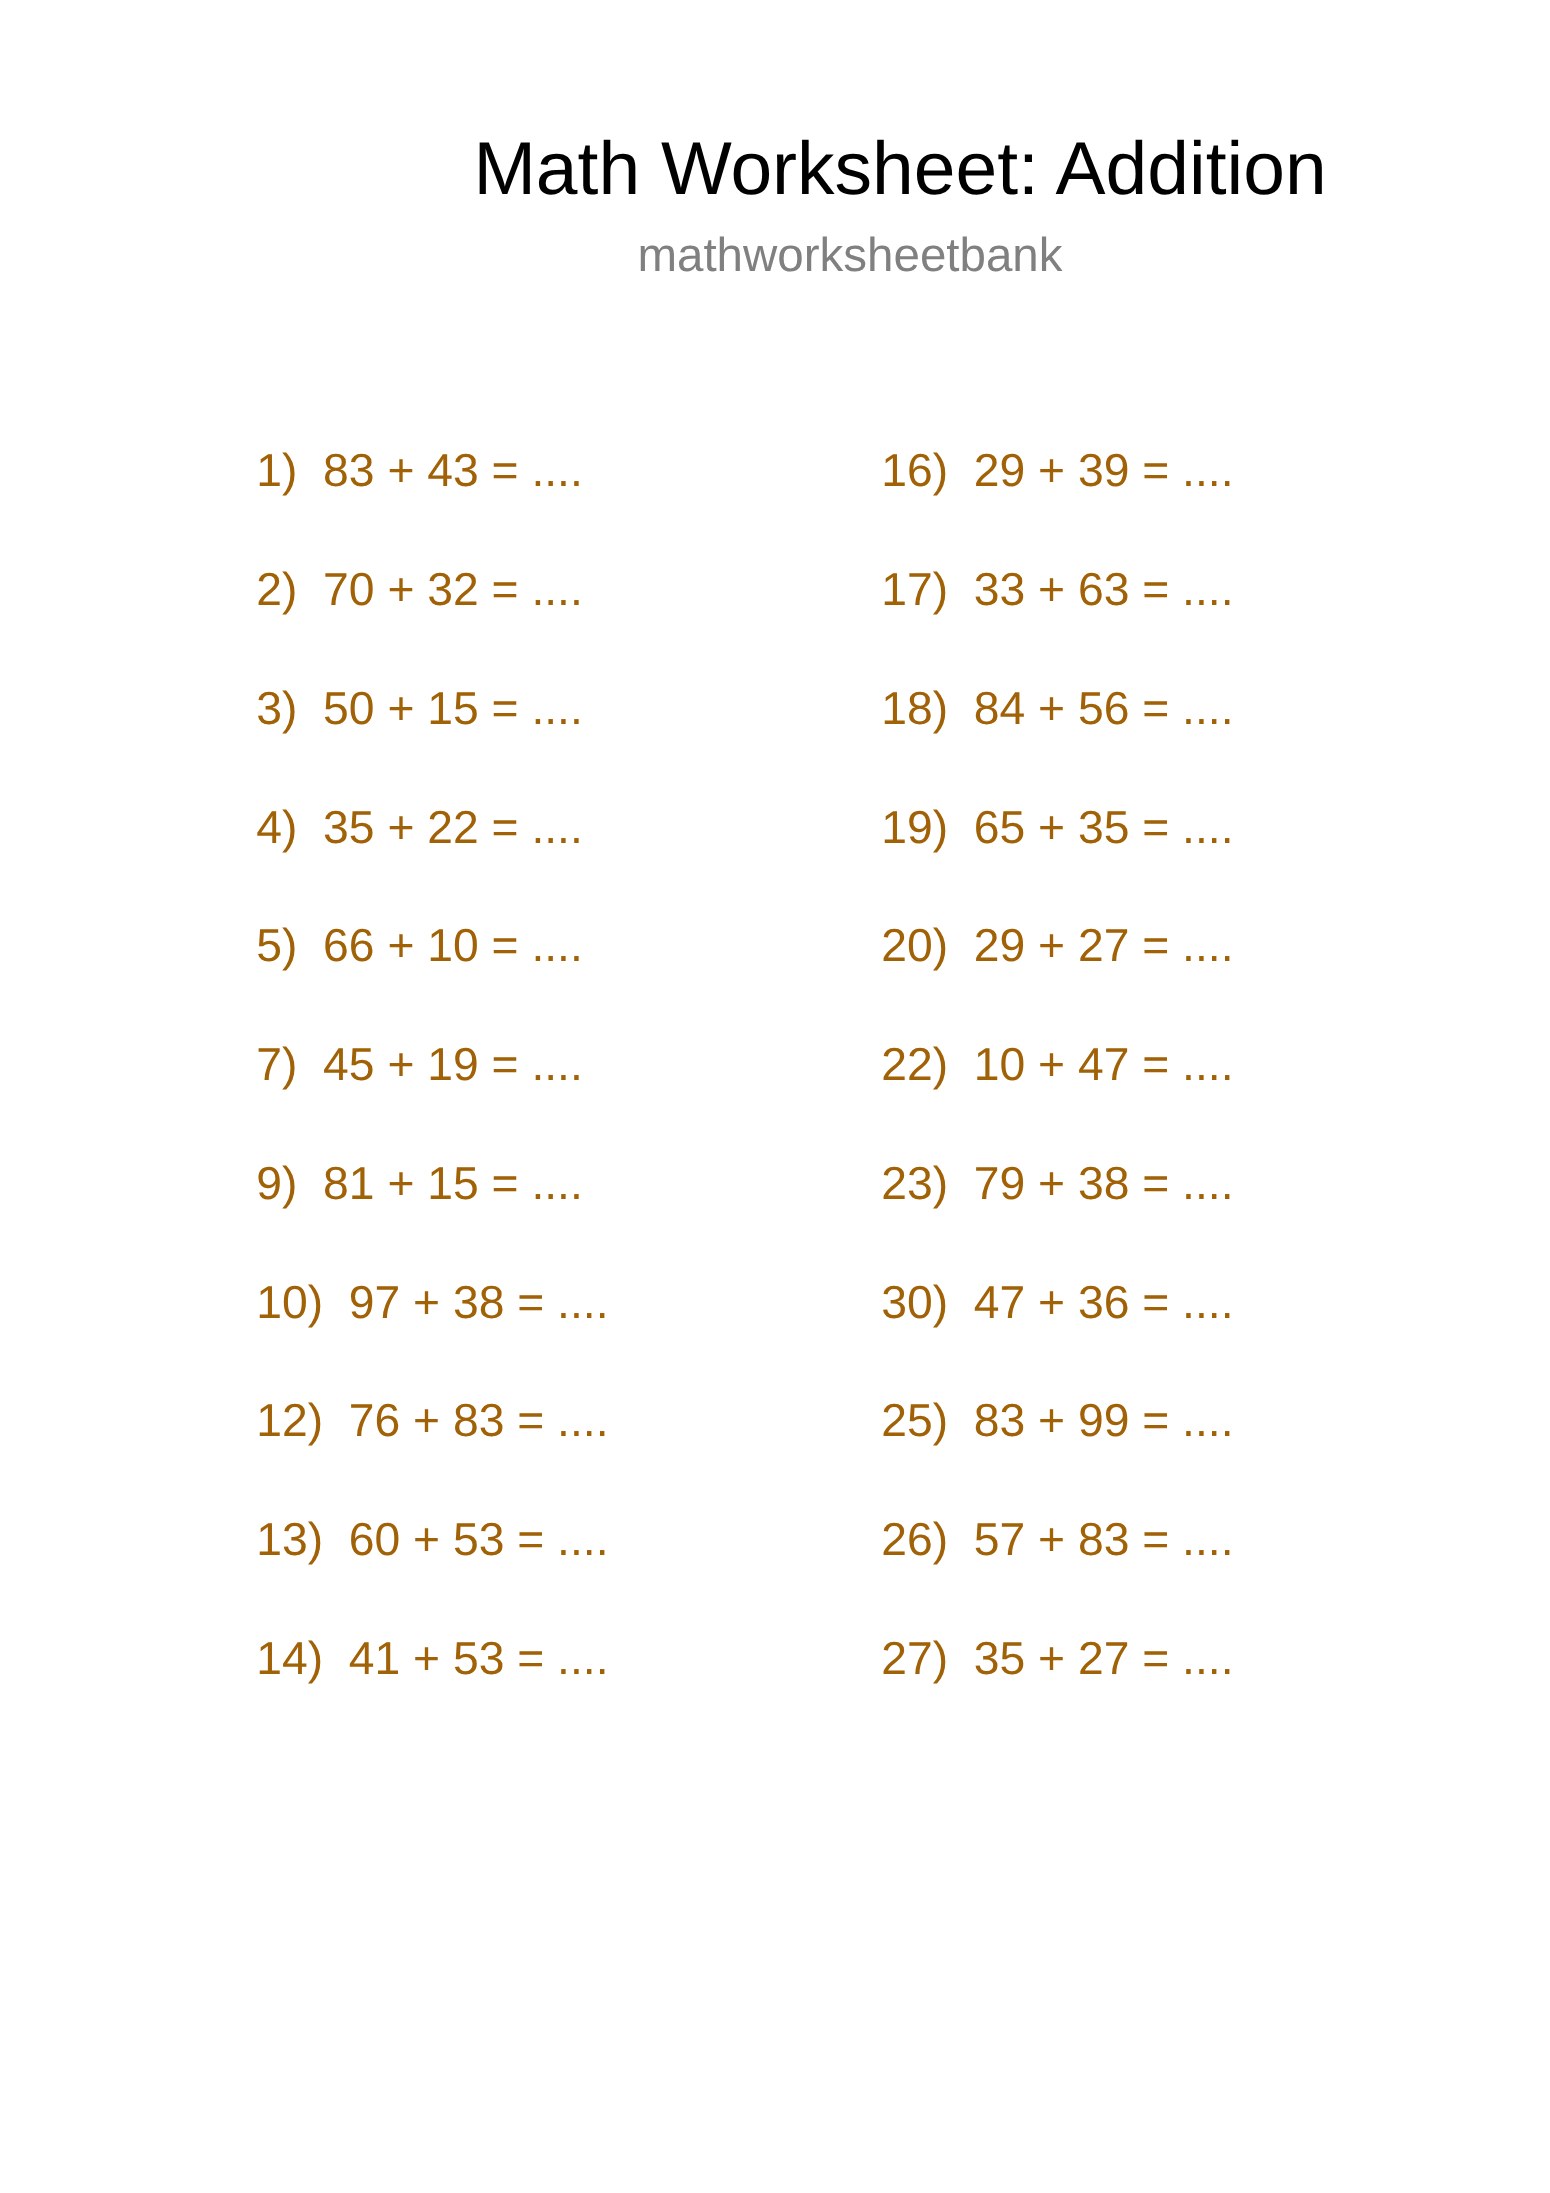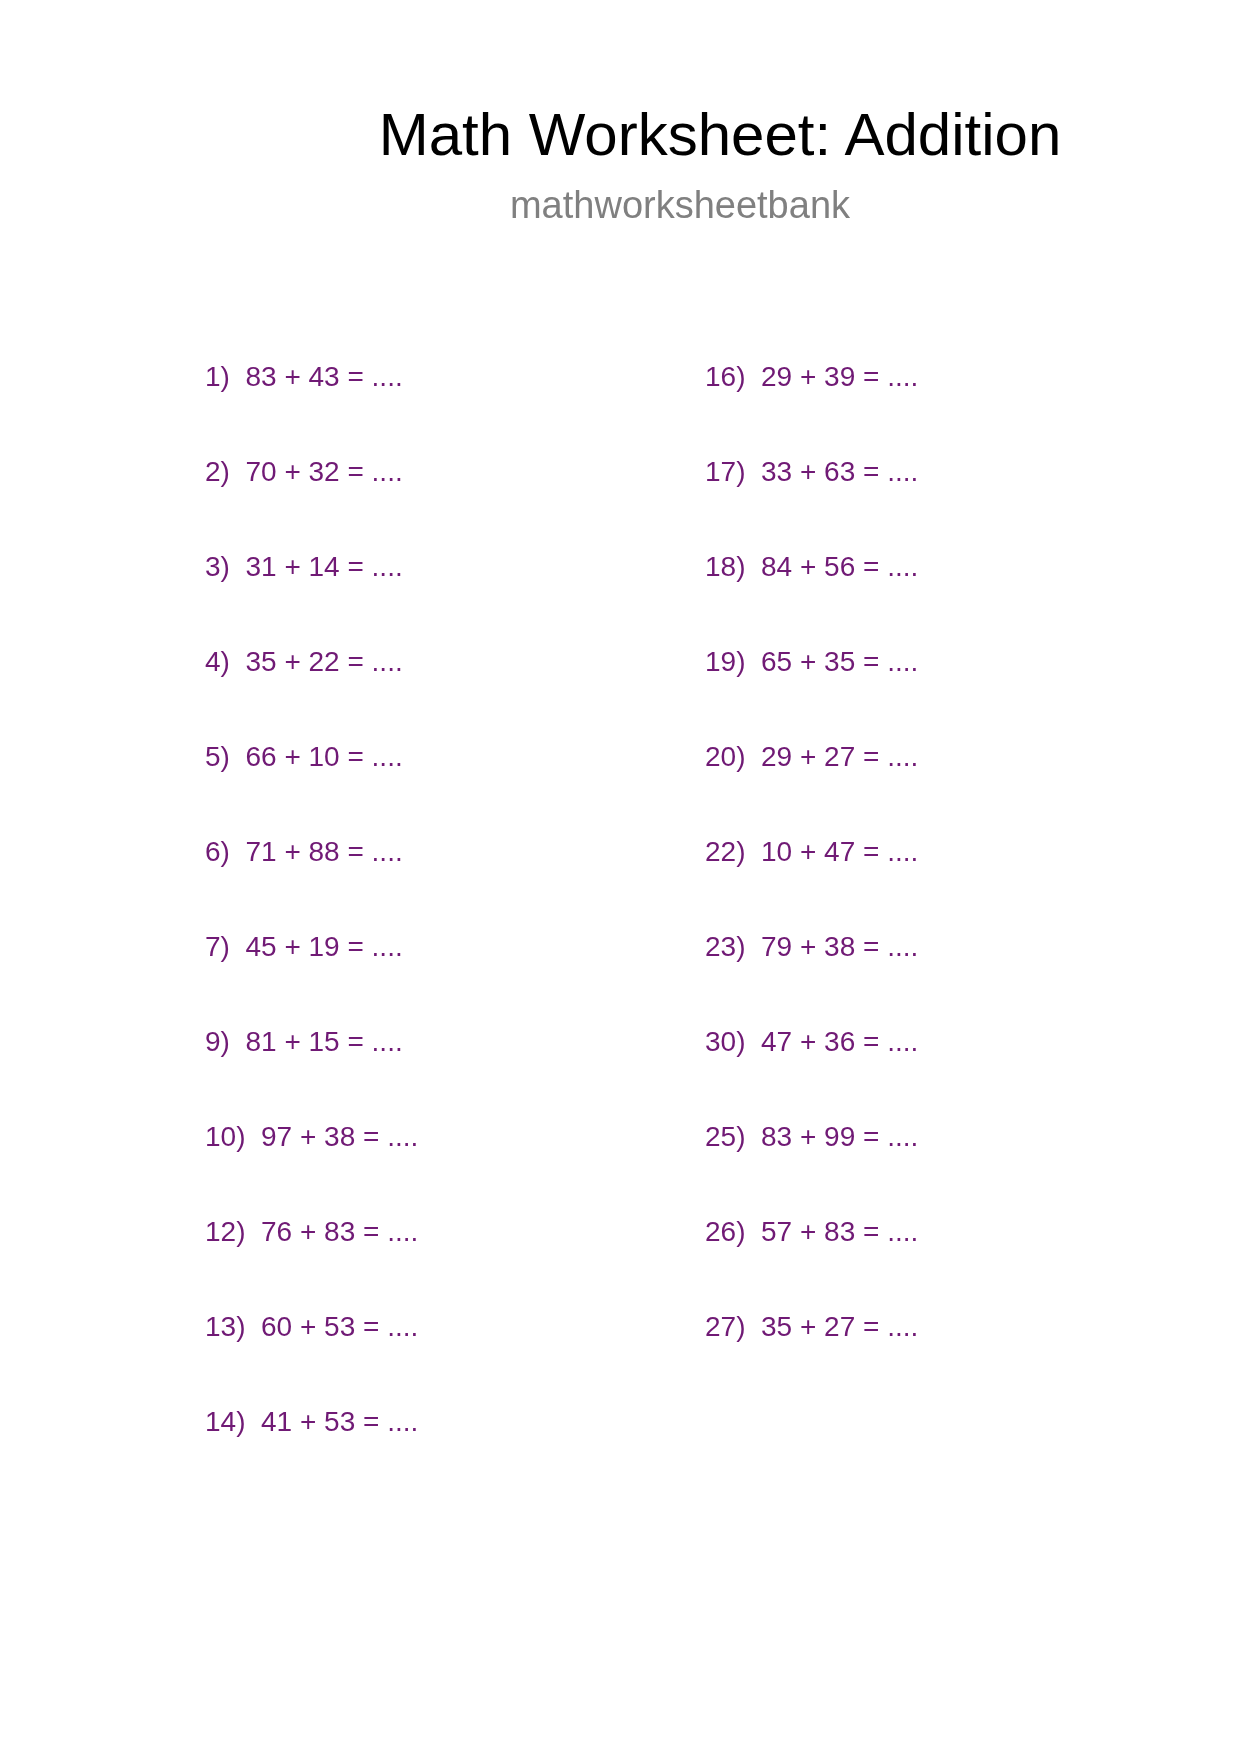--- a/index.html
+++ b/index.html
@@ -38,41 +38,40 @@
     color: #808080;
   }
   .column {
     position: absolute;
     top: 329px;
   }
   .col-left { left: 205px; }
   .col-right { left: 705px; }
   .problem {
     height: 95px;
-    font-size: 28px;
+    font-size: 37px;
     line-height: 95px;
     white-space: pre;
-    color: #701a75;
+    color: #a16207;
   }
   .problem .num { }
   .problem .eq { }
 </style>
 </head>
 <body>
 
 <div class="title">Math Worksheet: Addition</div>
 <div class="subtitle">mathworksheetbank</div>
 
 <div class="column col-left">
   <div class="problem"><span class="num">1)</span>  <span class="eq">83 + 43 = ....</span></div>
   <div class="problem"><span class="num">2)</span>  <span class="eq">70 + 32 = ....</span></div>
-  <div class="problem"><span class="num">3)</span>  <span class="eq">31 + 14 = ....</span></div>
+  <div class="problem"><span class="num">3)</span>  <span class="eq">50 + 15 = ....</span></div>
   <div class="problem"><span class="num">4)</span>  <span class="eq">35 + 22 = ....</span></div>
   <div class="problem"><span class="num">5)</span>  <span class="eq">66 + 10 = ....</span></div>
-  <div class="problem"><span class="num">6)</span>  <span class="eq">71 + 88 = ....</span></div>
   <div class="problem"><span class="num">7)</span>  <span class="eq">45 + 19 = ....</span></div>
   <div class="problem"><span class="num">9)</span>  <span class="eq">81 + 15 = ....</span></div>
   <div class="problem"><span class="num">10)</span>  <span class="eq">97 + 38 = ....</span></div>
   <div class="problem"><span class="num">12)</span>  <span class="eq">76 + 83 = ....</span></div>
   <div class="problem"><span class="num">13)</span>  <span class="eq">60 + 53 = ....</span></div>
   <div class="problem"><span class="num">14)</span>  <span class="eq">41 + 53 = ....</span></div>
 </div>
 
 <div class="column col-right">
   <div class="problem"><span class="num">16)</span>  <span class="eq">29 + 39 = ....</span></div>

